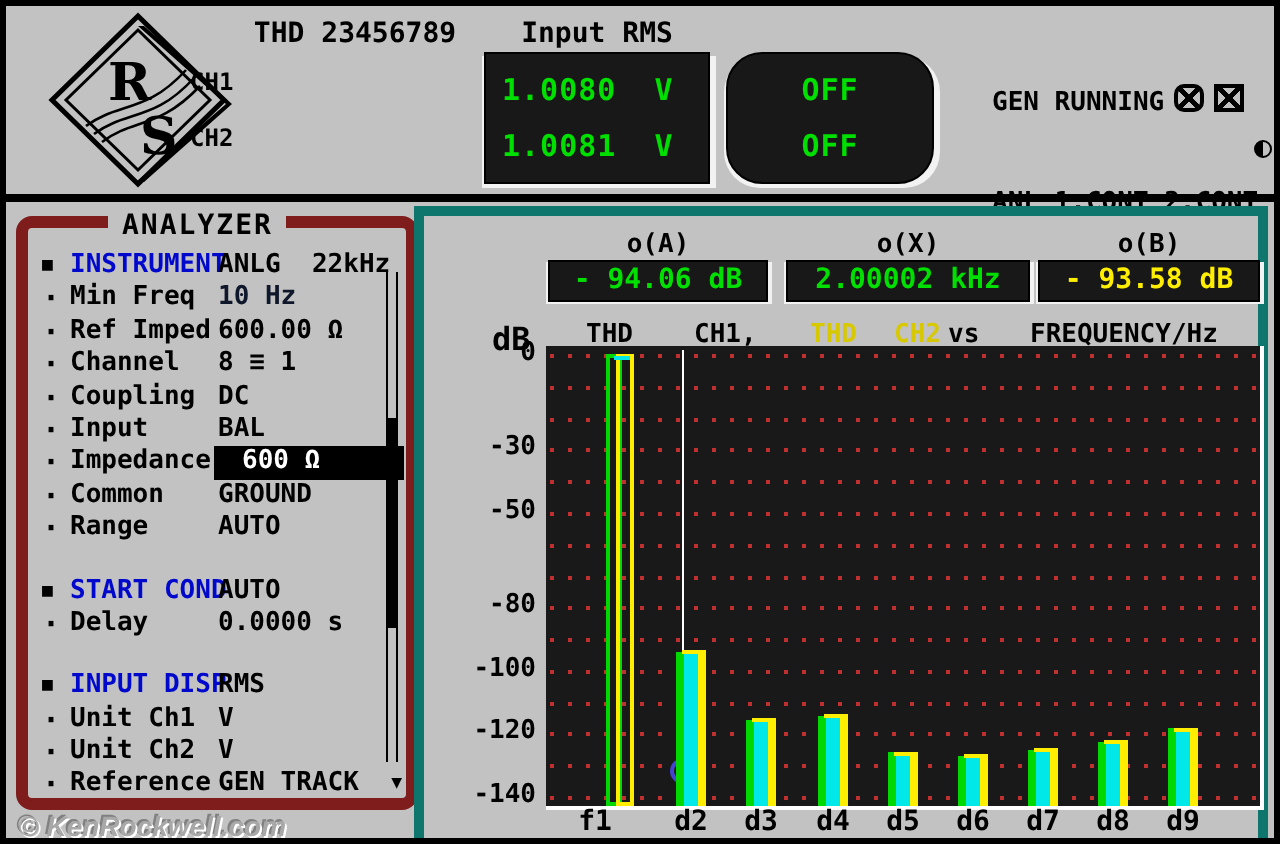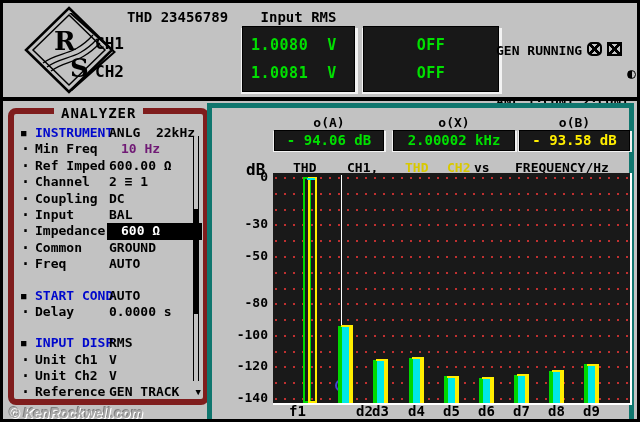--- a/index.html
+++ b/index.html
@@ -6,21 +6,21 @@
   #screen{position:relative;width:640px;height:422px;box-sizing:border-box;border:3px solid #000;
     background:#c2c2c2;overflow:hidden;
     font-family:"DejaVu Sans Mono","Liberation Mono",monospace;font-weight:bold;color:#000;}
   
   #top-bar{position:absolute;left:0;top:0;width:634px;height:94px;border-bottom:4px solid #000;background:#c2c2c2;}
   .box-header{position:absolute;top:6px;font-size:14px;text-align:center;white-space:pre;}
   .disp-box{position:absolute;top:23px;height:66px;box-sizing:border-box;background:#181818;border:1px solid #000;
     box-shadow:3px 2px 0 #f2f2f2,-1px 2px 0 #f2f2f2;display:flex;flex-direction:column;justify-content:space-evenly;}
   .disp-val{color:#00e000;font-size:15px;letter-spacing:0.5px;padding-left:8px;white-space:pre;}
   .disp-val.center{padding-left:0;text-align:center;}
-  .ch-label{position:absolute;left:92px;font-size:16px;}
+  .ch-label{position:absolute;left:92px;font-size:12px;}
   
   #logo{position:absolute;left:18px;top:2px;}
   
   #status{position:absolute;left:493px;top:5px;font-size:13px;line-height:17px;white-space:pre;}
   .sline{height:17px;}
   .gap{height:3px;}
   .xicon{display:inline-block;width:11px;height:10px;border:2px solid #000;margin-left:5px;vertical-align:-1px;
     background:linear-gradient(45deg,transparent 42%,#000 42% 58%,transparent 58%),
                linear-gradient(-45deg,transparent 42%,#000 42% 58%,transparent 58%);}
   .round{border-radius:5px;}
@@ -32,21 +32,21 @@
   #analyzer-title{position:absolute;top:-9px;left:40px;padding:0 7px;background:#c2c2c2;font-size:14px;letter-spacing:1px;}
   #analyzer-rows{position:absolute;left:0;top:11px;width:192px;}
   .arow{position:relative;height:16.4px;font-size:13px;line-height:16.4px;}
   .spacer{height:15px;}
   .bullet{position:absolute;left:7px;top:0;}
   .bullet.sq{font-size:9px;}
   .bullet.dot{font-size:15px;}
   .alabel{position:absolute;left:21px;white-space:pre;}
   .avalue{position:absolute;left:95px;white-space:pre;}
   .blue{color:#0008cc;}
-  .green{color:#701a75;margin-left:12px;}
+  .green{color:#0f172a;}
   .hl{left:93px;right:4px;background:#000;color:#fff;padding-left:14px;}
   
   #scroll-track{position:absolute;right:4px;top:22px;bottom:18px;width:4px;border-left:1px solid #000;border-right:1px solid #000;}
   #scroll-thumb{position:absolute;right:4px;top:95px;width:6px;height:105px;background:#000;}
   #scroll-arrow{position:absolute;right:2px;bottom:2px;font-size:9px;}
   
   #chart{position:absolute;left:204px;top:100px;width:427px;height:394px;box-sizing:border-box;border:5px solid #0f766e;background:#c2c2c2;}
   .ro-label{position:absolute;top:7px;font-size:13px;text-align:center;}
   .ro-box{position:absolute;top:22px;height:21px;box-sizing:border-box;background:#181818;border:1px solid #000;
     box-shadow:2px 1px 0 #f2f2f2,-1px 1px 0 #f2f2f2;font-size:14px;text-align:center;line-height:19px;white-space:pre;}
@@ -98,21 +98,21 @@
     <div class="ch-label" style="top:59px;">CH2</div>
 
     <div class="box-header" style="left:118px;width:113px;">THD 23456789</div>
 
     <div class="box-header" style="left:239px;width:113px;">Input RMS</div>
     <div class="disp-box" style="left:239px;width:113px;">
       <div class="disp-val">1.0080  V</div>
       <div class="disp-val">1.0081  V</div>
     </div>
 
-    <div class="disp-box" style="left:360px;width:136px;">
+    <div class="disp-box" style="left:360px;width:104px;border-radius:18px;">
       <div class="disp-val center">OFF</div>
       <div class="disp-val center">OFF</div>
     </div>
 
     <div id="status">
       <div class="sline"><span>GEN RUNNING</span><span class="xicon round"></span><span class="xicon"></span></div>
       <div class="sline">ANL 1:CONT 2:CONT</div>
       <div class="sline">SWP OFF</div>
       <div class="gap"></div>
       <div class="sline">Nov 17 2014</div>
@@ -135,21 +135,21 @@
           <div class="avalue green">10 Hz</div>
         </div>
         <div class="arow">
           <div class="bullet dot" style="position: absolute;">·</div>
           <div class="alabel">Ref Imped</div>
           <div class="avalue">600.00 Ω</div>
         </div>
         <div class="arow">
           <div class="bullet dot" style="position: absolute;">·</div>
           <div class="alabel">Channel</div>
-          <div class="avalue">2 ≡ 1</div>
+          <div class="avalue">8 ≡ 1</div>
         </div>
         <div class="arow">
           <div class="bullet dot" style="position: absolute;">·</div>
           <div class="alabel">Coupling</div>
           <div class="avalue">DC</div>
         </div>
         <div class="arow">
           <div class="bullet dot" style="position: absolute;">·</div>
           <div class="alabel">Input</div>
           <div class="avalue">BAL</div>
@@ -159,21 +159,21 @@
           <div class="alabel">Impedance</div>
           <div class="avalue hl">600 Ω</div>
         </div>
         <div class="arow">
           <div class="bullet dot" style="position: absolute;">·</div>
           <div class="alabel">Common</div>
           <div class="avalue">GROUND</div>
         </div>
         <div class="arow">
           <div class="bullet dot" style="position: absolute;">·</div>
-          <div class="alabel">Freq</div>
+          <div class="alabel">Range</div>
           <div class="avalue">AUTO</div>
         </div>
         <div class="arow spacer"></div>
         <div class="arow">
           <div class="bullet sq" style="position: absolute;">■</div>
           <div class="alabel blue">START COND</div>
           <div class="avalue">AUTO</div>
         </div>
         <div class="arow">
           <div class="bullet dot" style="position: absolute;">·</div>
@@ -299,21 +299,21 @@
           <div class="ycap" style="top: 197.379px;"></div>
         </div>
         <div class="bargroup" style="left: 311px;">
           <div class="fbar cyanb" style="top: 192.591px;"></div>
           <div class="fbar greenb" style="top: 190.906px;"></div>
           <div class="fbar yellowb" style="top: 190.591px;"></div>
           <div class="ycap" style="top: 190.591px;"></div>
         </div>
       </div>
   <div class="xtick" style="left: 70.5px;">f1</div>
-      <div class="xtick" style="left: 118.5px; margin-left: 19px;">d2</div>
+      <div class="xtick" style="left: 118.5px;">d2</div>
       <div class="xtick" style="left: 153.5px;">d3</div>
       <div class="xtick" style="left: 189.5px;">d4</div>
       <div class="xtick" style="left: 224.5px;">d5</div>
       <div class="xtick" style="left: 259.5px;">d6</div>
       <div class="xtick" style="left: 294.5px;">d7</div>
       <div class="xtick" style="left: 329.5px;">d8</div>
       <div class="xtick" style="left: 364.5px;">d9</div>
     </div>
 
   <div id="watermark">© KenRockwell.com</div>

